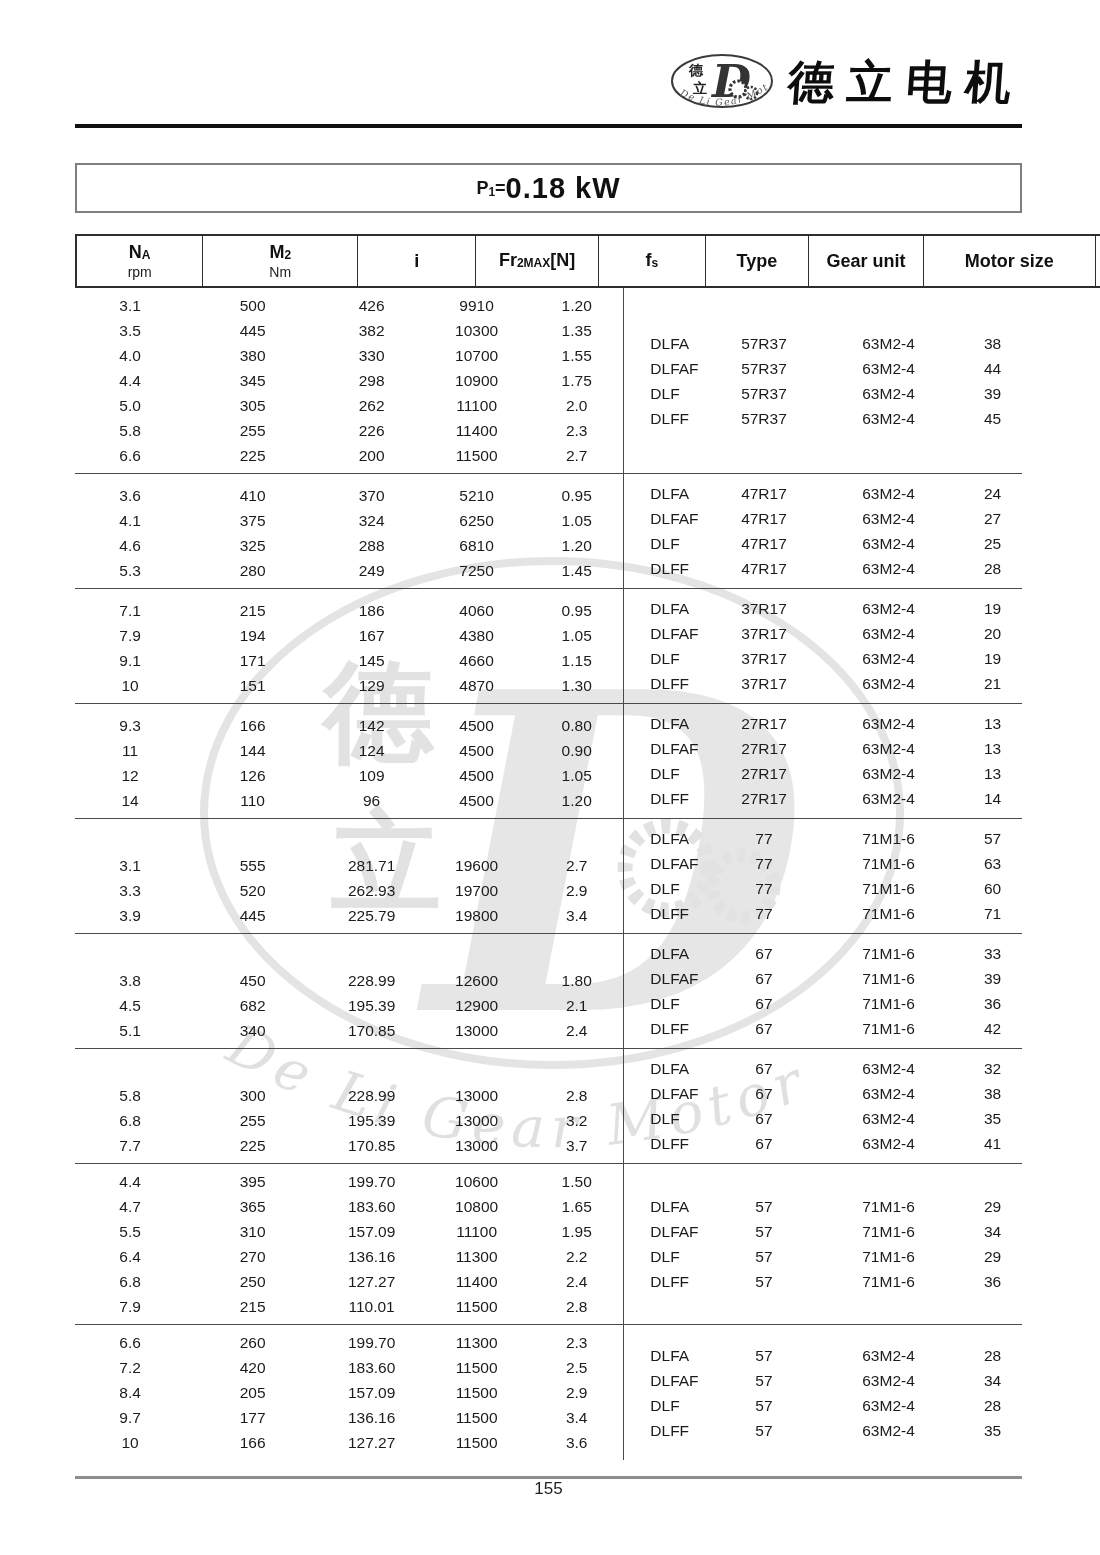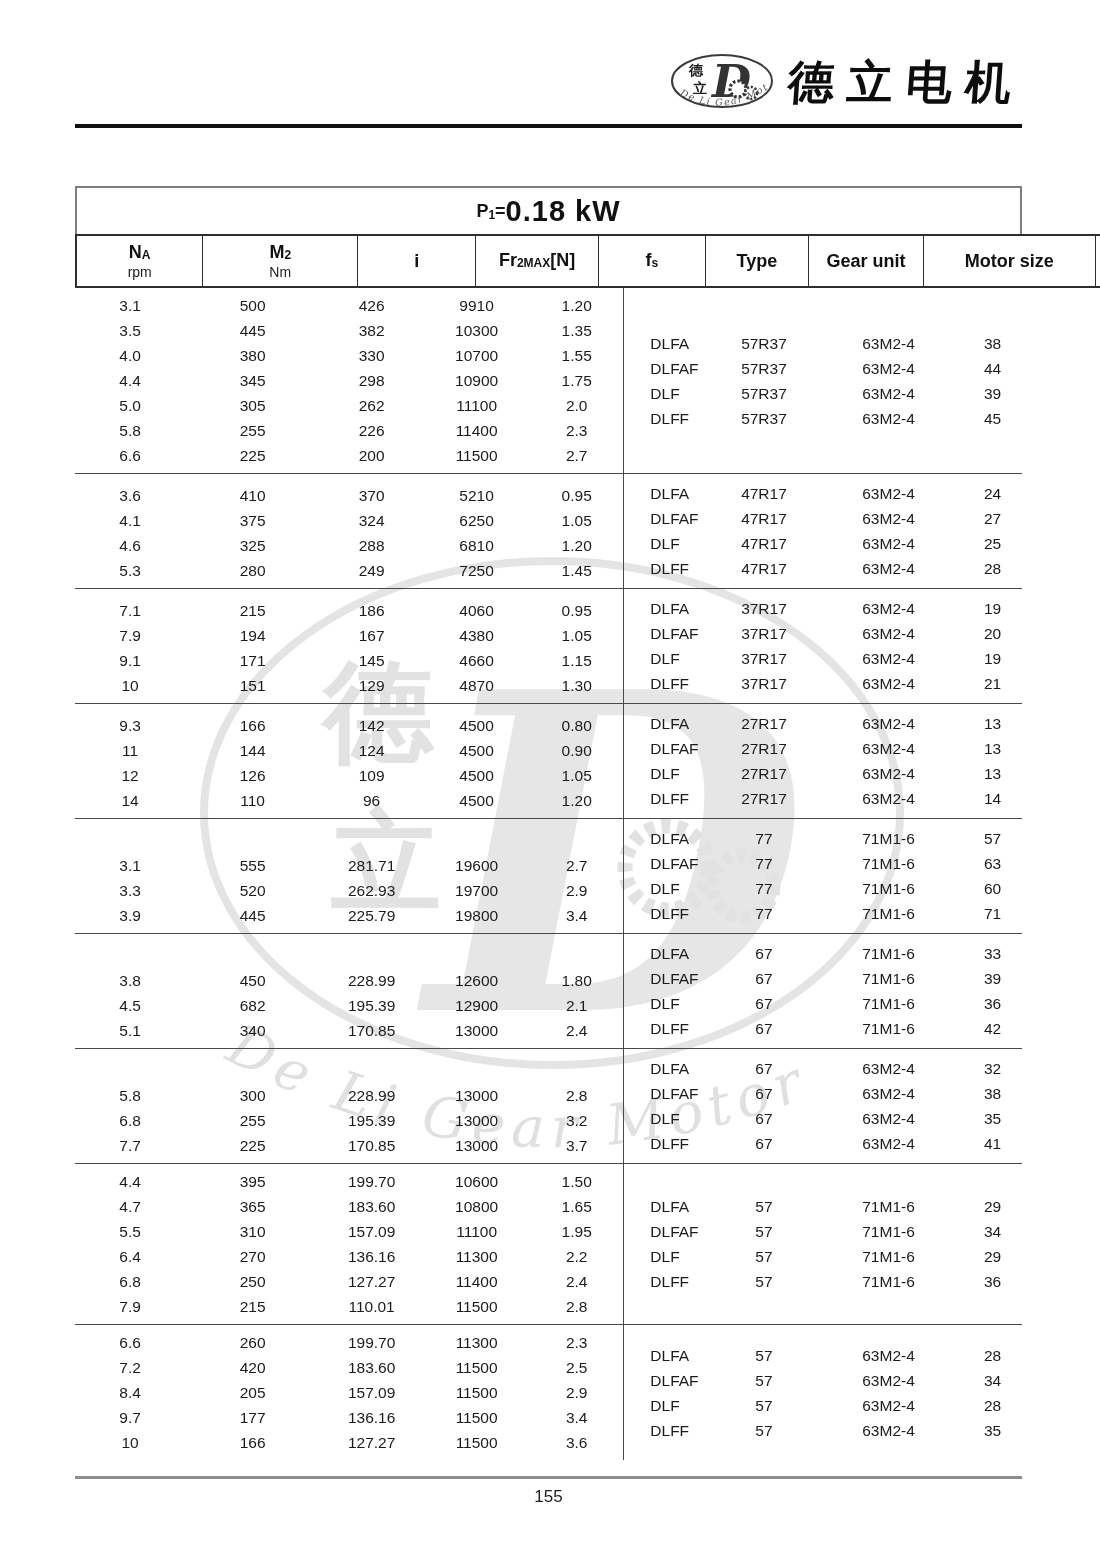--- a/index.html
+++ b/index.html
@@ -14,21 +14,21 @@
     font-family:"DejaVu Serif", serif; font-weight:bold; font-size:46px; letter-spacing:13px;
     color:#0d0d0d; white-space:nowrap; transform:skewX(-4deg);
   }
   .top-rule { position:absolute; top:124px; left:75px; width:947px; height:4px; background:#101010; }
   
   .section-row { position:absolute; top:138px; left:75px; width:947px; height:32px; }
   .section-cn { position:absolute; left:2px; top:2px; font-size:22px; font-weight:bold; color:#111; }
   .section-en { position:absolute; left:503px; top:3px; font-size:21px; font-weight:bold; color:#111; }
   
   .power-box {
-    position:absolute; top:186px; left:75px; width:947px; height:50px;
+    position:absolute; top:163px; left:75px; width:947px; height:50px;
     border:2px solid #7e7e7e; display:flex; align-items:center; justify-content:center;
   }
   .p-small { font-weight:bold; font-size:18px; color:#151515; }
   .p-small sub { font-size:12px; vertical-align:-2px; }
   .p-big { font-weight:bold; font-size:29px; color:#111; letter-spacing:1px; }
   
   .thead {
     position:absolute; top:234px; left:75px; width:1090px; height:54px;
     display:flex; border:2px solid #2e2e2e;
   }
@@ -47,21 +47,21 @@
   .group { display:flex; border-bottom:1.2px solid #4a4a4a; }
   .group.last { border-bottom:none; }
   .g-left { width:57.9%; display:flex; flex-direction:column; justify-content:flex-end; padding:5px 0; }
   .g-right { width:42.1%; display:flex; flex-direction:column; justify-content:center; padding:7px 0; border-left:1.5px solid #4a4a4a; }
   .g-row { display:flex; height:25px; line-height:25px; }
   .cell { font-size:15.5px; color:#1b1b1b; text-align:center; }
   .lc0{width:20.1%} .lc1{width:24.6%} .lc2{width:18.8%} .lc3{width:19.5%} .lc4{width:17%}
   .rc0{width:22.6%; text-align:left; padding-left:26px;} .rc1{width:25.1%} .rc2{width:37.6%} .rc3{width:14.8%}
   
   .bottom-rule { margin-top:16px; height:3px; background:#8e8e8e; }
-  .page-num { margin-top:8px; text-align:center; font-size:17px; color:#1f1f1f; }
+  .page-num { text-align:center; font-size:17px; color:#1f1f1f; }
 </style>
 </head>
 <body>
 
 <div class="page">
 
   <div class="logo-header">
     <svg width="112" height="70" viewBox="0 0 112 70">
       <ellipse cx="56" cy="33" rx="50" ry="26" fill="none" stroke="#3a3a3a" stroke-width="2"></ellipse>
       <text x="23" y="27" font-size="14" font-weight="bold" font-family="DejaVu Serif, serif" fill="#222">德</text>

